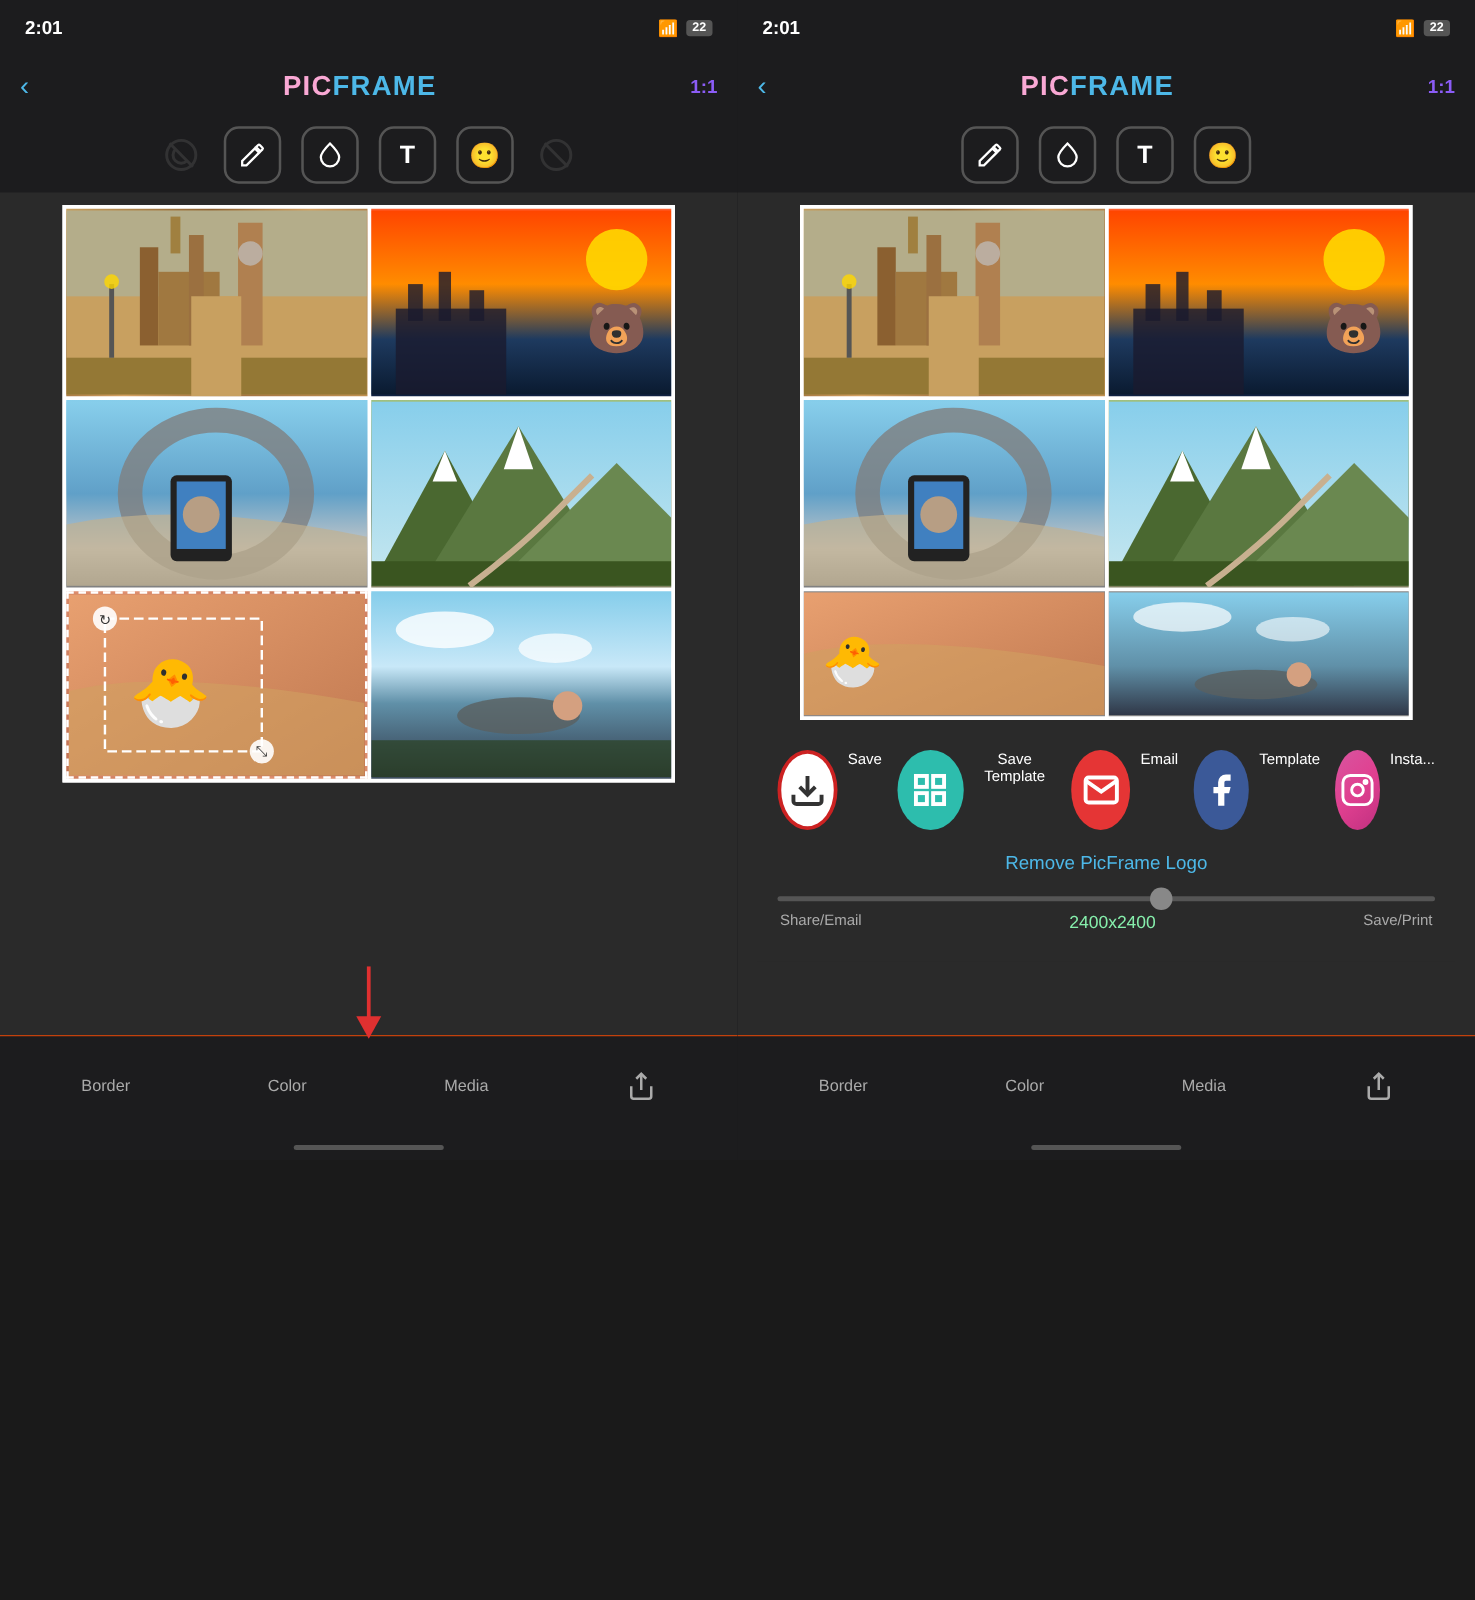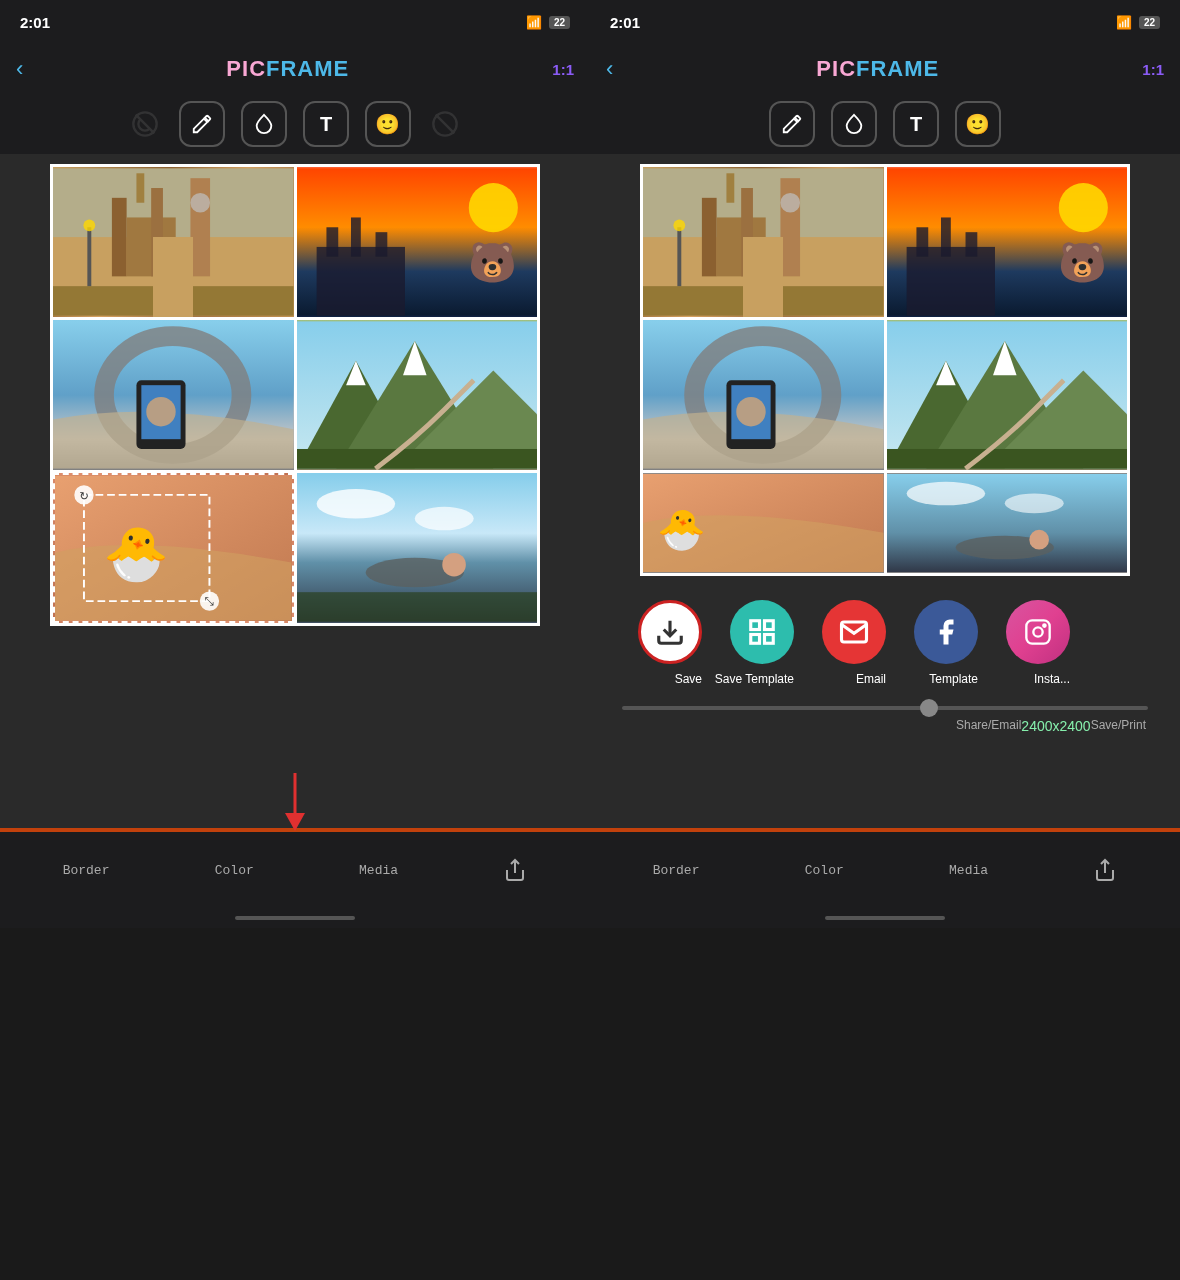--- a/index.html
+++ b/index.html
@@ -188,22 +188,21 @@
     }
 
     
     .tab-bar {
       height: 80px;
       background: #1c1c1e;
       display: flex;
       align-items: center;
       justify-content: space-around;
       padding: 0 10px;
-      border-top: 4px solid #c2410c;
-      font-family: Liberation Mono, monospace;
+      border-top: 1px solid #c2410c;
     }
     .tab-item {
       display: flex;
       flex-direction: column;
       align-items: center;
       gap: 4px;
       cursor: pointer;
     }
     .tab-label {
       color: #aaa;
@@ -229,22 +228,22 @@
       padding: 16px;
     }
     .share-buttons-row {
       display: flex;
       gap: 12px;
       align-items: flex-start;
       padding: 8px 0;
     }
     .share-btn {
       display: flex;
-      flex-direction: column;
-      align-items: flex-end;
+      flex-direction: row;
+      align-items: flex-start;
       gap: 8px;
       cursor: pointer;
       min-width: 80px;
     }
     .share-circle {
       width: 64px;
       height: 64px;
       border-radius: 50%;
       display: flex;
       align-items: center;
@@ -292,21 +291,21 @@
       right: 40%;
       top: 50%;
       transform: translateY(-50%);
       width: 18px;
       height: 18px;
       background: #888;
       border-radius: 50%;
     }
     .slider-labels {
       display: flex;
-      justify-content: flex-end;
+      justify-content: space-between;
       color: #aaa;
       font-size: 12px;
       padding: 0 2px;
     }
     .size-label {
       color: #86efac;
       font-size: 14px;
       text-align: center;
     }
 
@@ -758,20 +757,23 @@
               <svg width="28" height="28" viewBox="0 0 24 24" fill="none" stroke="#fff" stroke-width="2">
                 <rect x="2" y="2" width="20" height="20" rx="5" ry="5"></rect>
                 <circle cx="12" cy="12" r="4"></circle>
                 <circle cx="17.5" cy="6.5" r="1" fill="#fff"></circle>
               </svg>
             </div>
             <span class="share-label">Insta...</span>
           </div>
         </div>
 
+        <div class="remove-picframe">
+          <span>Remove PicFrame Logo</span>
+        </div>
 
         <div class="slider-container">
           <div class="slider-track">
             <div class="slider-thumb"></div>
           </div>
           <div class="slider-labels">
             <span>Share/Email</span>
             <span class="size-label">2400x2400</span>
             <span>Save/Print</span>
           </div>

